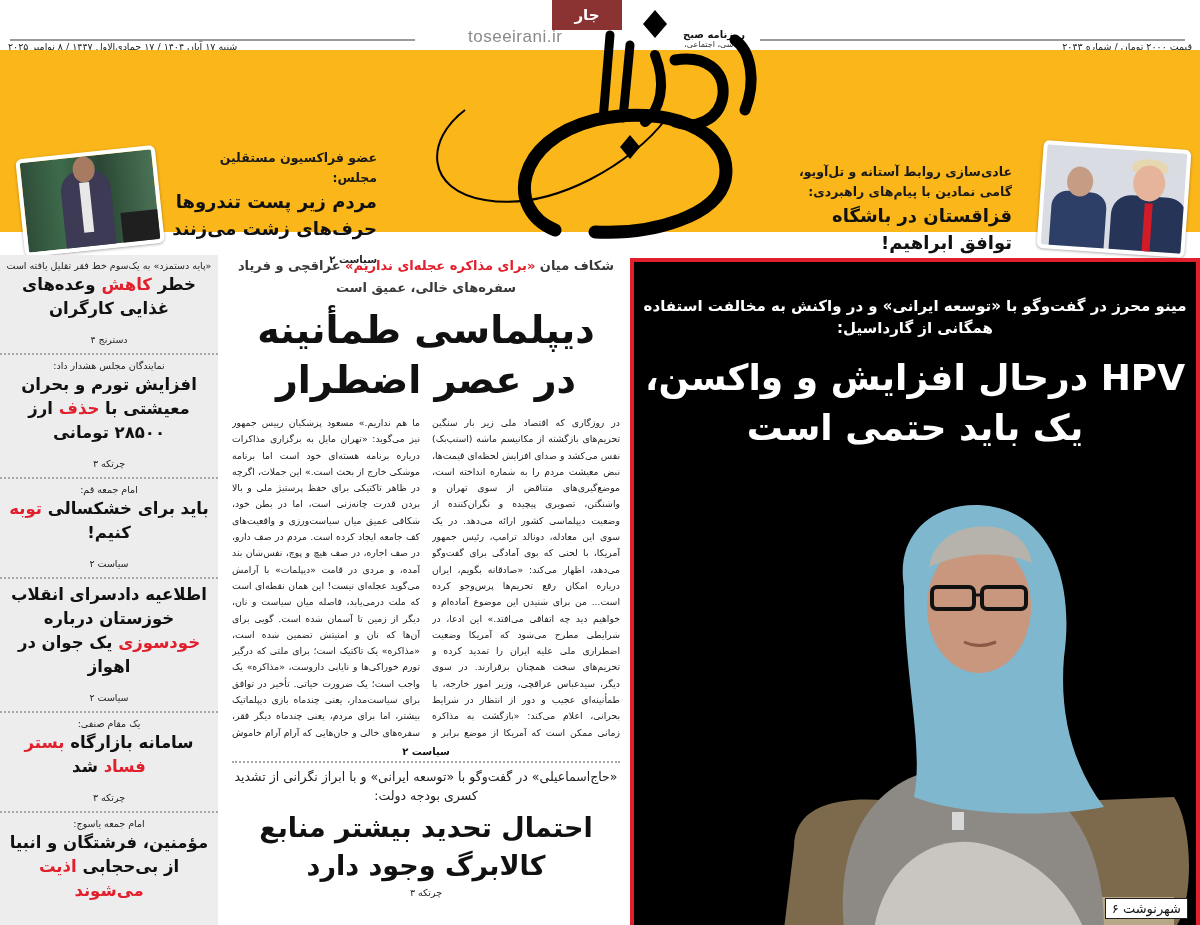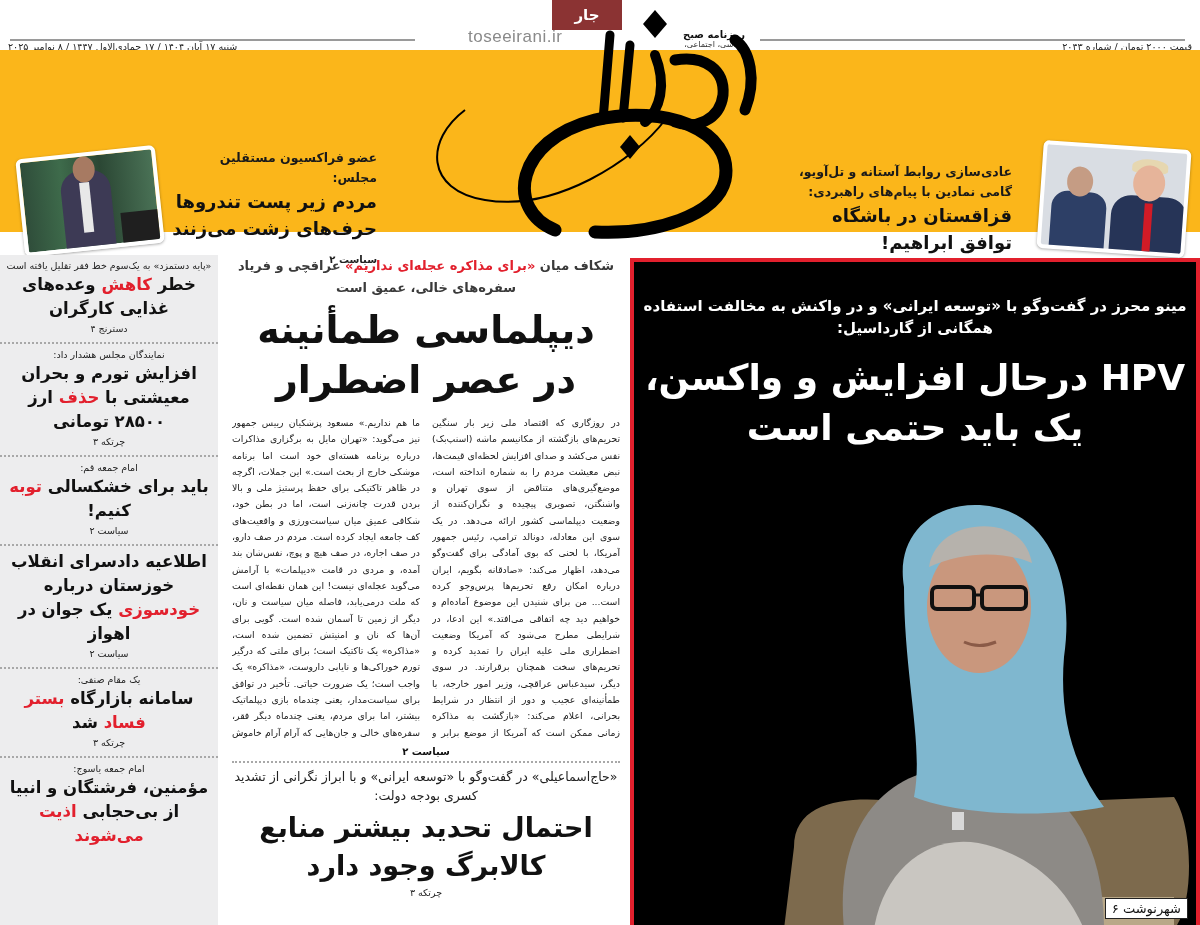--- a/index.html
+++ b/index.html
@@ -48,21 +48,21 @@
   .photo-leaders .hair { position: absolute; left: 86px; top: 8px; width: 36px; height: 14px; background: #e6d7b0; border-radius: 50% 50% 20% 20%; }
   .photo-leaders .tie { position: absolute; left: 101px; top: 52px; width: 8px; height: 50px; background: #d11b26; }
 
   
   .sidebar { position: absolute; left: 0; top: 255px; width: 218px; height: 670px; background: #ededee; }
   .sb-item { text-align: center; padding: 4px 6px 6px; border-bottom: 2px dotted #a8a8a8; }
   .sb-item:last-child { border-bottom: none; }
   .sb-kicker { font-size: 9.5px; color: #222; line-height: 14px; }
   .sb-head { font-size: 16.5px; font-weight: bold; color: #111; line-height: 24px; }
   .sb-head .red { color: #e2202d; }
-  .sb-ref { font-size: 9.5px; color: #222; line-height: 14px; margin-top: 1px; }
+  .sb-ref { font-size: 9.5px; color: #222; line-height: 14px; margin-top: 12px; }
 
   
   .center { position: absolute; left: 232px; top: 255px; width: 388px; height: 670px; }
   .c-kicker { text-align: center; font-size: 13px; font-weight: bold; color: #3a3a3a; line-height: 22px; }
   .c-kicker .red { color: #e2202d; }
   .c-headline { text-align: center; font-size: 38px; font-weight: 900; color: #111; line-height: 50px; margin-top: 6px; letter-spacing: -0.5px; }
   .body-cols { display: flex; flex-direction: row; justify-content: space-between; margin-top: 10px; height: 325px; }
   .body-col { width: 188px; font-size: 9.3px; line-height: 16.3px; text-align: justify; color: #1a1a1a; overflow: hidden; }
   .c-ref { text-align: center; font-size: 10px; font-weight: bold; margin-top: 6px; }
   .dotline { border-bottom: 2px dotted #a8a8a8; margin: 4px 0; }

